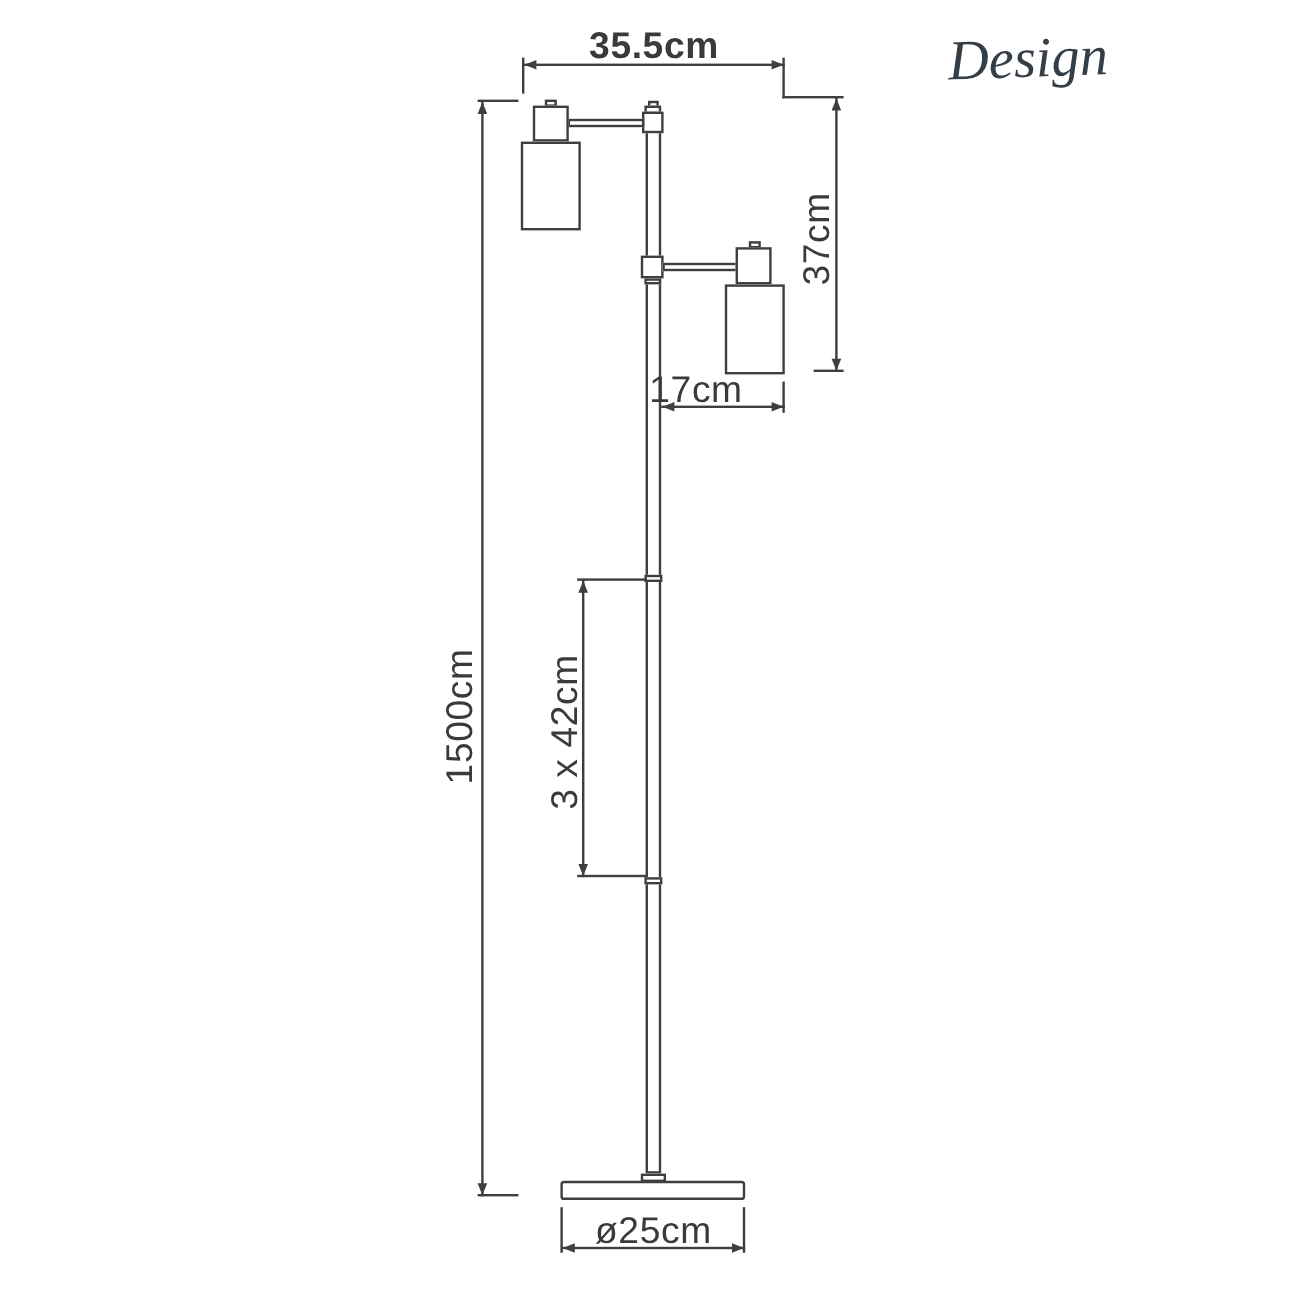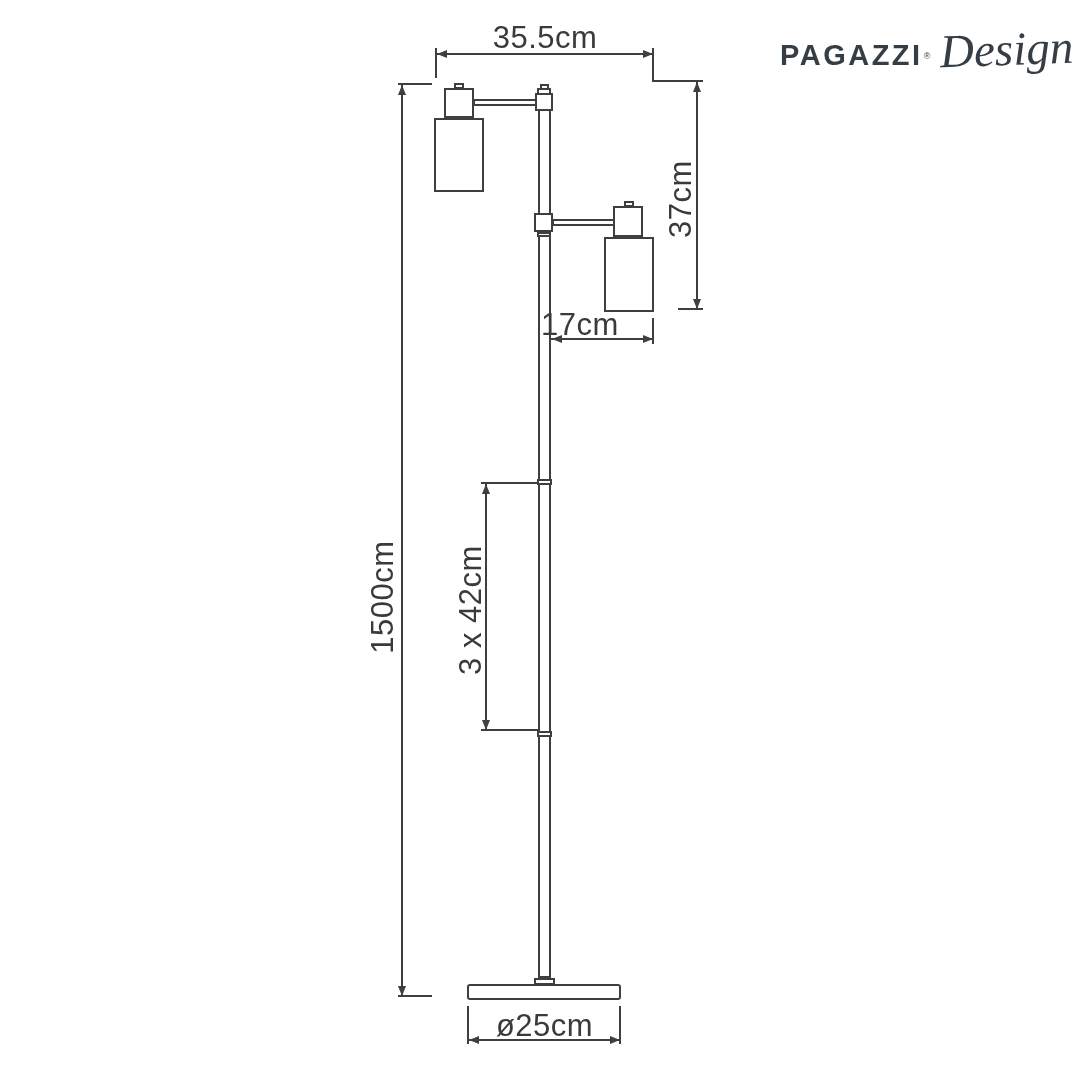--- a/index.html
+++ b/index.html
@@ -39,21 +39,20 @@
     font-family:"Liberation Serif",serif;font-style:italic;font-size:47px;line-height:47px;
     color:var(--logo,#353e46);margin-left:10px;transform:rotate(-2deg);
   }
 </style>
 </head>
 <body>
 
 <div class="canvas">
 
   <div class="logo">
-    <span><span class="logo-main">PAGAZZI</span><span class="logo-mark">®</span></span>
     <span class="logo-script">Design</span>
   </div>
 
   <div class="box" style="left:538px;top:93px;width:13px;height:885px;"></div>
 
   <div class="box" style="left:540px;top:84px;width:9px;height:6px;"></div>
   <div class="box" style="left:537px;top:88px;width:14px;height:7px;"></div>
   <div class="box" style="left:535px;top:93px;width:18px;height:18px;"></div>
 
   <div class="box" style="left:473px;top:99px;width:64px;height:7px;"></div>
@@ -73,21 +72,21 @@
 
   <div class="box" style="left:534px;top:978px;width:21px;height:7px;"></div>
   <div class="box" style="left:467px;top:984px;width:154px;height:16px;border-radius:3px;"></div>
 
   <div>
     <div class="hline" style="left:436px;top:53px;width:218px;"></div>
     <div class="vline" style="left:435px;top:48px;height:30px;"></div>
     <div class="vline" style="left:652px;top:48px;height:34px;"></div>
     <div class="arr arr-l" style="left:437px;top:50px;"></div>
     <div class="arr arr-r" style="left:643px;top:50px;"></div>
-    <div class="dim-label" style="left:436px;top:22px;width:218px;">35.5cm</div>
+    <div class="dim-label" style="left:436px;top:22px;width:218px;font-weight:bold;">35.5cm</div>
   </div>
 
   <div>
     <div class="hline" style="left:652px;top:80px;width:51px;"></div>
     <div class="hline" style="left:678px;top:308px;width:25px;"></div>
     <div class="vline" style="left:696px;top:81px;height:229px;"></div>
     <div class="arr arr-u" style="left:693px;top:82px;"></div>
     <div class="arr arr-d" style="left:693px;top:299px;"></div>
     <div class="dim-label rot" style="left:631px;top:183px;width:100px;">37cm</div>
   </div>

